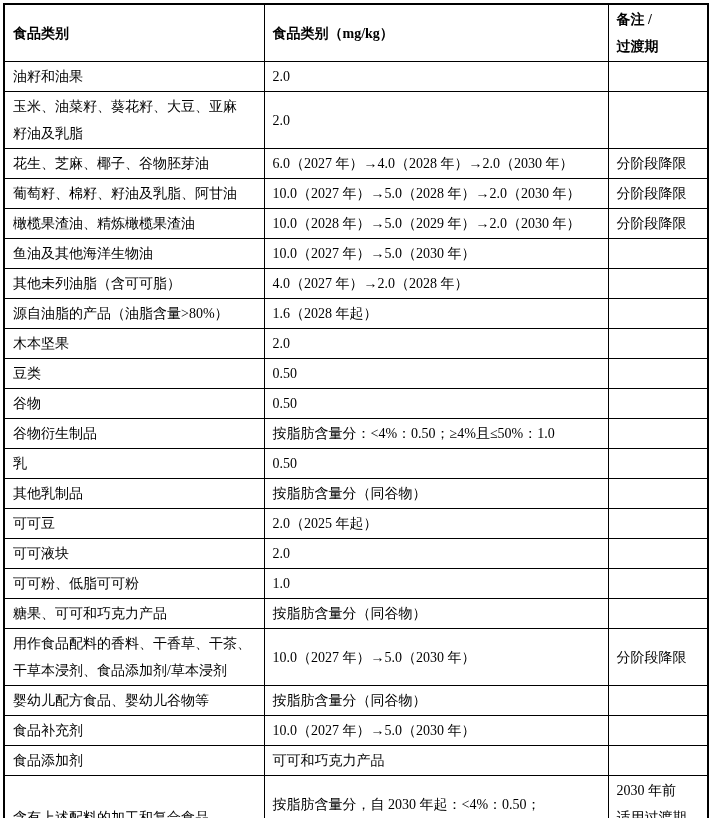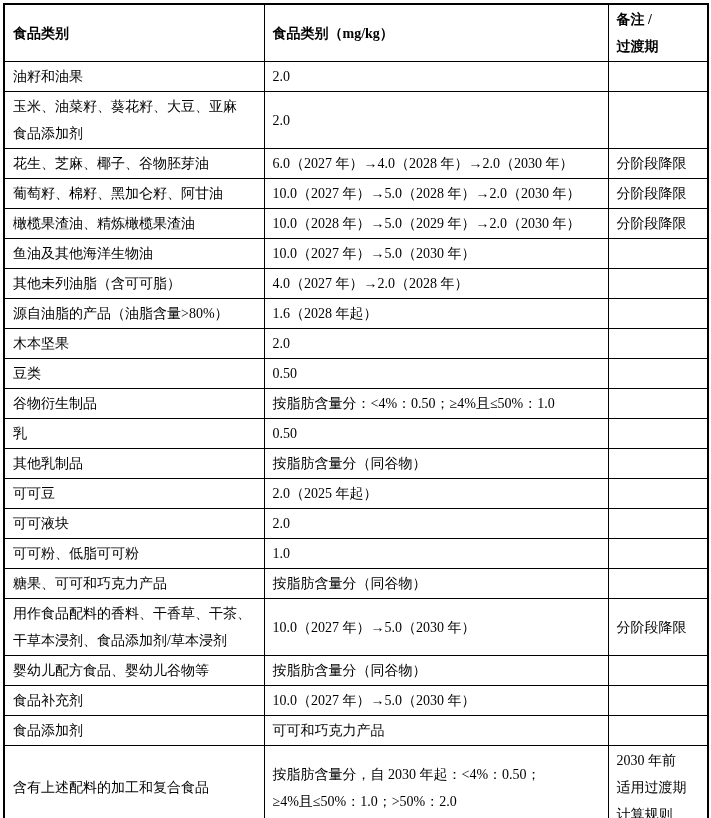--- a/index.html
+++ b/index.html
@@ -54,33 +54,33 @@
   </thead>
   <tbody>
   <tr>
     <td>油籽和油果</td>
     <td>2.0</td>
     <td></td>
   </tr>
 
   <tr>
     <td>玉米、油菜籽、葵花籽、大豆、亚麻
-食品添加剂</td>
+籽油及乳脂</td>
     <td>2.0</td>
     <td></td>
   </tr>
 
   <tr>
     <td>花生、芝麻、椰子、谷物胚芽油</td>
     <td>6.0（2027 年）→4.0（2028 年）→2.0（2030 年）</td>
     <td>分阶段降限</td>
   </tr>
 
   <tr>
-    <td>葡萄籽、棉籽、黑加仑籽、阿甘油</td>
+    <td>葡萄籽、棉籽、籽油及乳脂、阿甘油</td>
     <td>10.0（2027 年）→5.0（2028 年）→2.0（2030 年）</td>
     <td>分阶段降限</td>
   </tr>
 
   <tr>
     <td>橄榄果渣油、精炼橄榄果渣油</td>
     <td>10.0（2028 年）→5.0（2029 年）→2.0（2030 年）</td>
     <td>分阶段降限</td>
   </tr>
 
@@ -107,20 +107,25 @@
     <td>2.0</td>
     <td></td>
   </tr>
 
   <tr>
     <td>豆类</td>
     <td>0.50</td>
     <td></td>
   </tr>
 
+  <tr>
+    <td>谷物</td>
+    <td>0.50</td>
+    <td></td>
+  </tr>
 
   <tr>
     <td>谷物衍生制品</td>
     <td>按脂肪含量分：&lt;4%：0.50；≥4%且≤50%：1.0</td>
     <td></td>
   </tr>
 
   <tr>
     <td>乳</td>
     <td>0.50</td>

